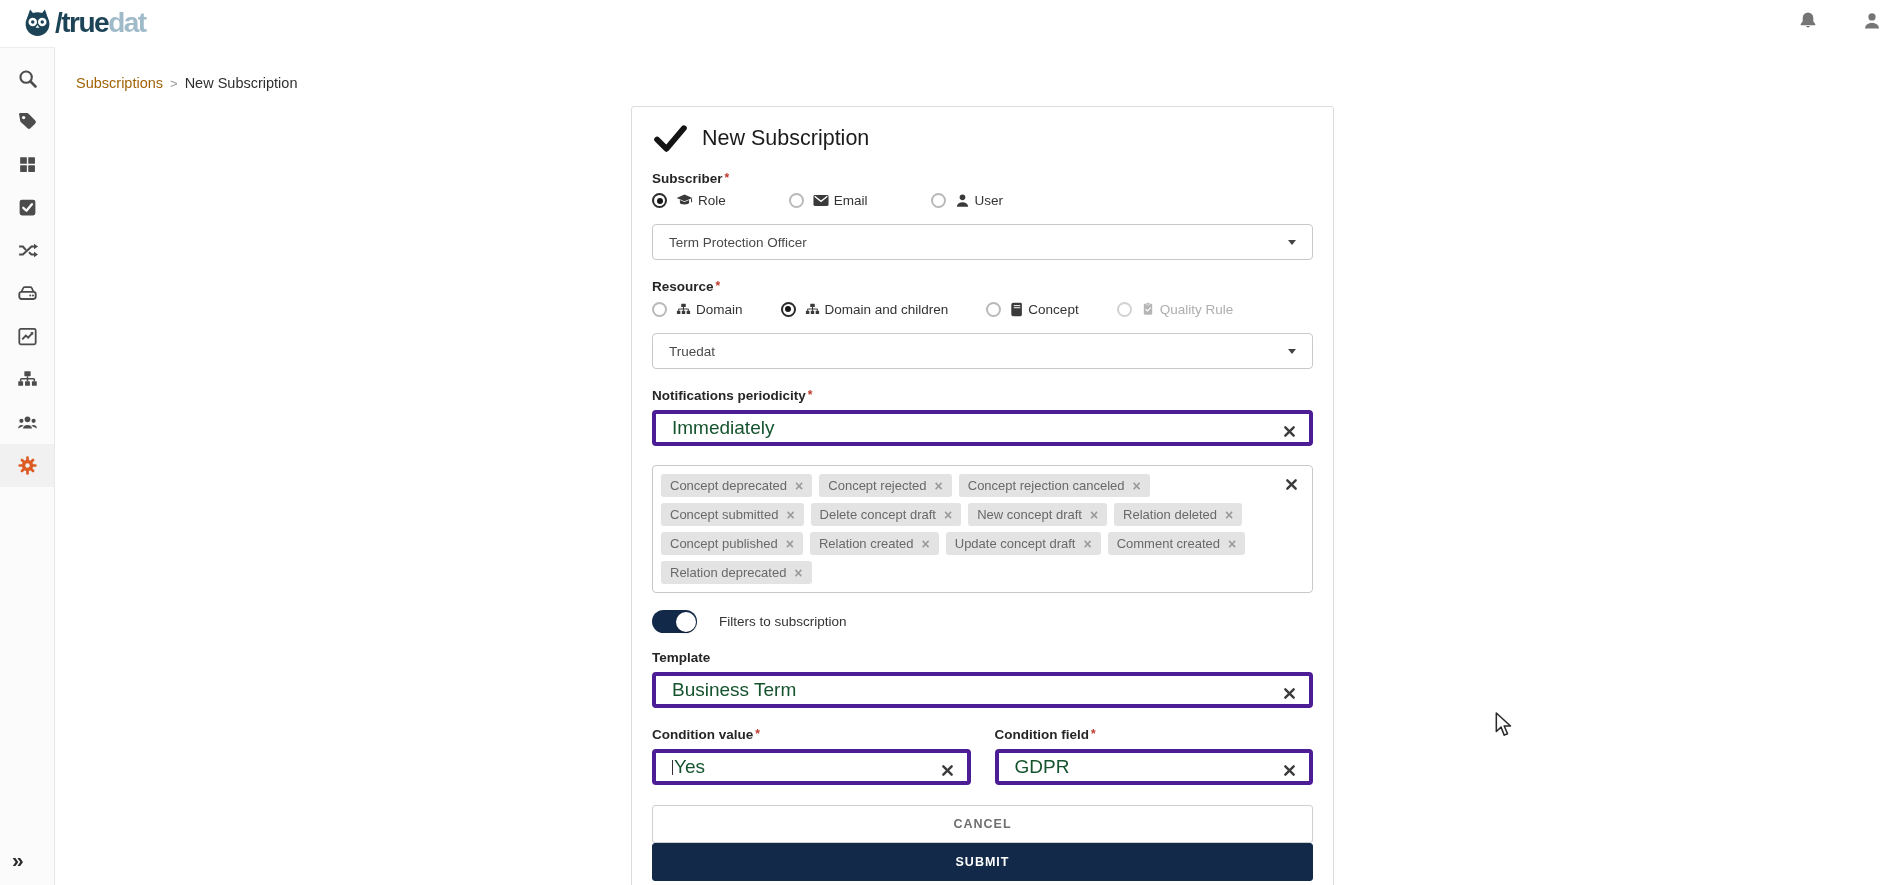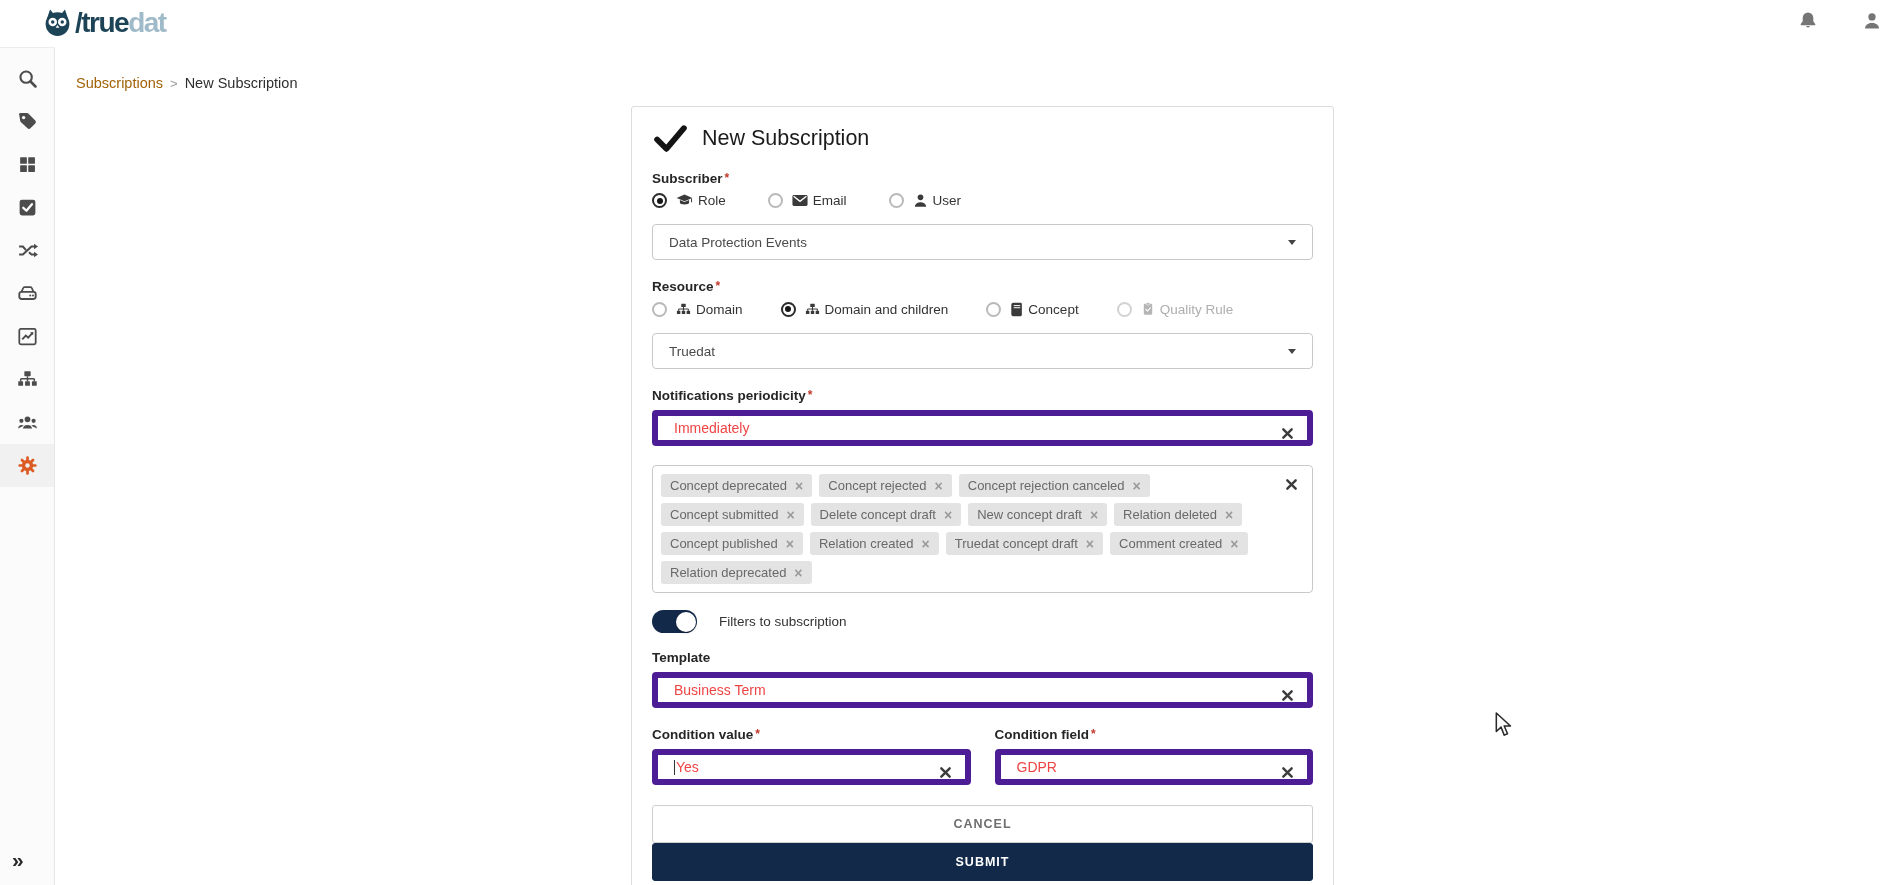--- a/index.html
+++ b/index.html
@@ -1,18 +1,18 @@
 <!DOCTYPE html>
 <html><head>
 <meta charset="utf-8">
 <style>
   * { margin:0; padding:0; box-sizing:border-box; }
   html,body { width:1901px; height:885px; background:#fff; font-family:"Liberation Sans",sans-serif; overflow:hidden; }
   .header { position:absolute; top:0; left:0; width:1901px; height:47px; background:#fff; }
-  .logo { position:absolute; left:42px; top:6px; display:flex; align-items:center; }
+  .logo { position:absolute; left:22px; top:6px; display:flex; align-items:center; }
   .logo-text { font-size:28px; font-weight:700; letter-spacing:-1.5px; margin-left:2px; }
   .logo-dark { color:#1d4357; }
   .logo-light { color:#9fbac8; }
   .header-icons { position:absolute; right:18px; top:10px; display:flex; gap:42px; align-items:center; }
   .hicon { width:22px; height:22px; cursor:pointer; }
 
   .sidebar { position:absolute; top:47px; left:0; bottom:0; width:55px; background:#fbfbfb; border-right:1px solid #e7e7e7; border-top:1px solid #ededed; }
   .side-item { width:54px; height:43px; display:flex; align-items:center; justify-content:center; cursor:pointer; }
   .side-item.active { background:#f1f1f1; }
   .side-item svg { width:21px; height:21px; }
@@ -24,33 +24,33 @@
   .bc-sep { color:#9a9a9a; font-size:13px; }
   .bc-current { color:#2f2f2f; }
 
   .card { position:absolute; left:575px; top:59px; width:703px; background:#fff; border:1px solid #dcdcdc; border-radius:3px; padding:16px 20px 24px 20px; }
   .form-title-row { display:flex; align-items:center; gap:15px; margin:2px 0 19px 2px; }
   .form-title { font-size:21.5px; color:#1b1b1b; font-weight:500; }
 
   .lbl { font-size:13.5px; font-weight:700; color:#262626; margin-bottom:7px; }
   .req { color:#c0392b; font-size:12px; vertical-align:top; margin-left:2px; }
 
-  .radio-row { display:flex; align-items:center; gap:42px; margin-bottom:16px; }
+  .radio-row { display:flex; align-items:center; gap:63px; margin-bottom:16px; }
   .radio-opt { display:flex; align-items:center; cursor:pointer; font-size:13.5px; color:#333; }
   .radio { width:15px; height:15px; border:2px solid #b9b9b9; border-radius:50%; background:#fff; position:relative; flex:none; }
   .radio-opt.sel .radio { border-color:#2b2b2b; }
   .radio-opt.sel .radio::after { content:""; position:absolute; left:2.5px; top:2.5px; width:6px; height:6px; border-radius:50%; background:#171717; }
   .radio-opt .oicon { margin:0 5px 0 9px; display:flex; }
   .radio-opt.dis { color:#aeaeae; cursor:default; }
   .radio-opt.dis .radio { border-color:#d2d2d2; }
 
   .select { position:relative; height:36px; border:1px solid #c9c9c9; border-radius:4px; display:flex; align-items:center; padding:0 34px 0 16px; font-size:13.5px; color:#4a4a4a; margin-bottom:19px; cursor:pointer; background:#fff; }
   .caret { position:absolute; right:16px; top:15px; width:0; height:0; border-left:4.5px solid transparent; border-right:4.5px solid transparent; border-top:5.5px solid #444; }
 
-  .input { position:relative; height:36px; border:6px solid #4c1d95; border-radius:4px; display:flex; align-items:center; padding:0 34px 0 16px; font-size:14px; color:#ef4444; margin-bottom:19px; background:#fff; cursor:text; }
+  .input { position:relative; height:36px; border:4px solid #4c1d95; border-radius:4px; display:flex; align-items:center; padding:0 34px 0 16px; font-size:19px; color:#14532d; margin-bottom:19px; background:#fff; cursor:text; }
   .clear-x { position:absolute; right:13px; top:11px; width:13px; height:13px; cursor:pointer; }
   .clear-x line { stroke:#3c3c3c; stroke-width:2.6; stroke-linecap:round; }
 
   .events-box { position:relative; border:1px solid #c9c9c9; border-radius:4px; padding:8px 46px 8px 8px; display:flex; flex-wrap:wrap; gap:6px 7px; margin-bottom:17px; min-height:118px; align-content:flex-start; }
   .events-clear { position:absolute; right:14px; top:12px; }
   .tag { display:inline-flex; align-items:flex-end; gap:8px; background:#e3e3e3; border-radius:3px; padding:4px 9px; font-size:13px; color:#696969; }
   .tag-x { color:#9a9a9a; font-weight:700; font-size:14px; cursor:pointer; line-height:1; }
 
   .toggle-row { display:flex; align-items:center; gap:22px; margin:12px 0 17px 0; }
   .toggle { width:45px; height:23px; border-radius:12px; background:#12294a; position:relative; cursor:pointer; flex:none; }
@@ -234,21 +234,21 @@
         <span class="oicon">
           <svg width="15" height="15" viewBox="0 0 18 18">
             <circle cx="9" cy="5.2" r="3.4" fill="#3a3a3a"></circle>
             <path d="M2.2 16.6 a6.8 5.6 0 0 1 13.6 0 z" fill="#3a3a3a"></path>
           </svg>
         </span>
         <span>User</span>
       </div>
     </div>
     <div class="select">
-      <span>Data Protection Events</span>
+      <span>Term Protection Officer</span>
       <span class="caret"></span>
     </div>
 
     <div class="lbl">
       <span>Resource</span><span class="req">*</span>
     </div>
     <div class="radio-row" style="gap:38px">
       <div class="radio-opt">
         <span class="radio"></span>
         <span class="oicon">
@@ -344,21 +344,21 @@
         </span>
       <span class="tag">
           <span>Concept published</span>
           <span class="tag-x">×</span>
         </span>
       <span class="tag">
           <span>Relation created</span>
           <span class="tag-x">×</span>
         </span>
       <span class="tag">
-          <span>Truedat concept draft</span>
+          <span>Update concept draft</span>
           <span class="tag-x">×</span>
         </span>
       <span class="tag">
           <span>Comment created</span>
           <span class="tag-x">×</span>
         </span>
       <span class="tag">
           <span>Relation deprecated</span>
           <span class="tag-x">×</span>
         </span>

